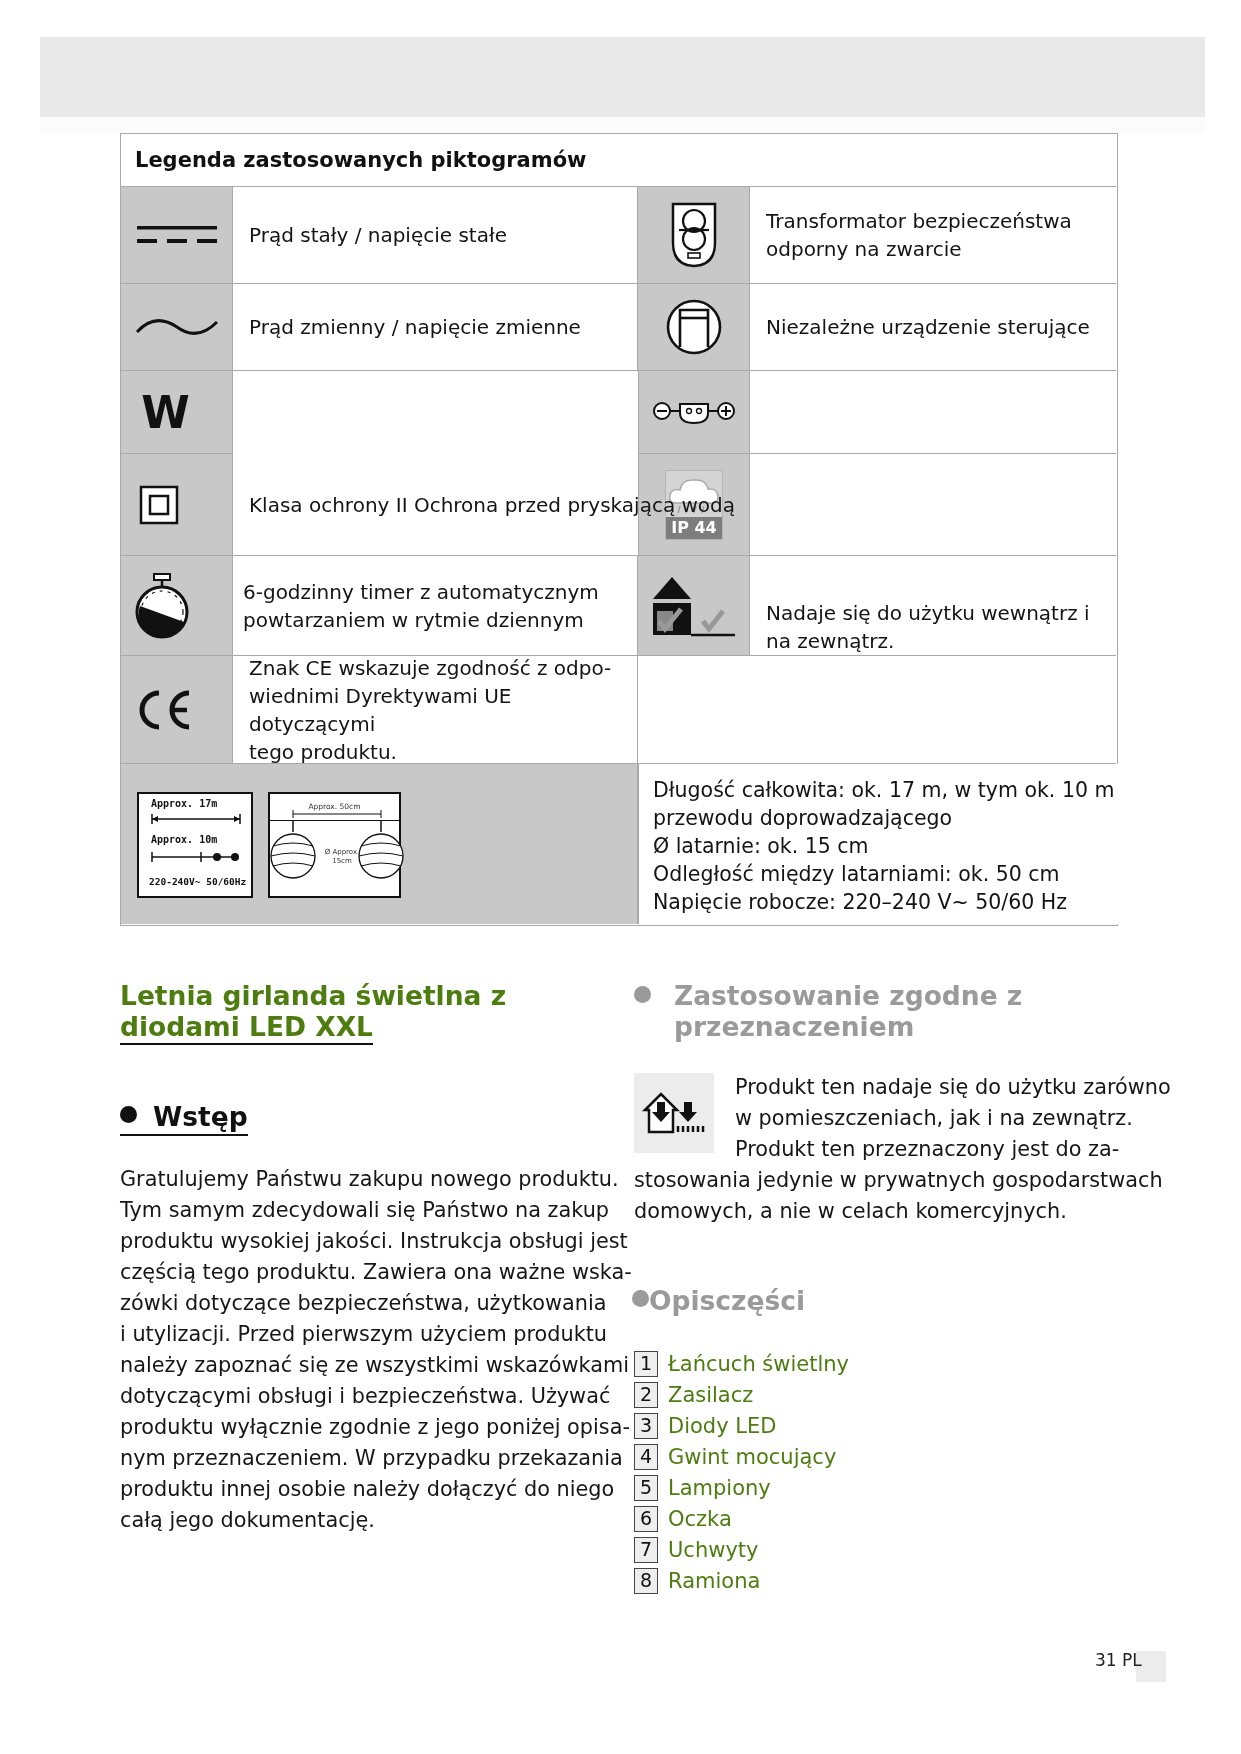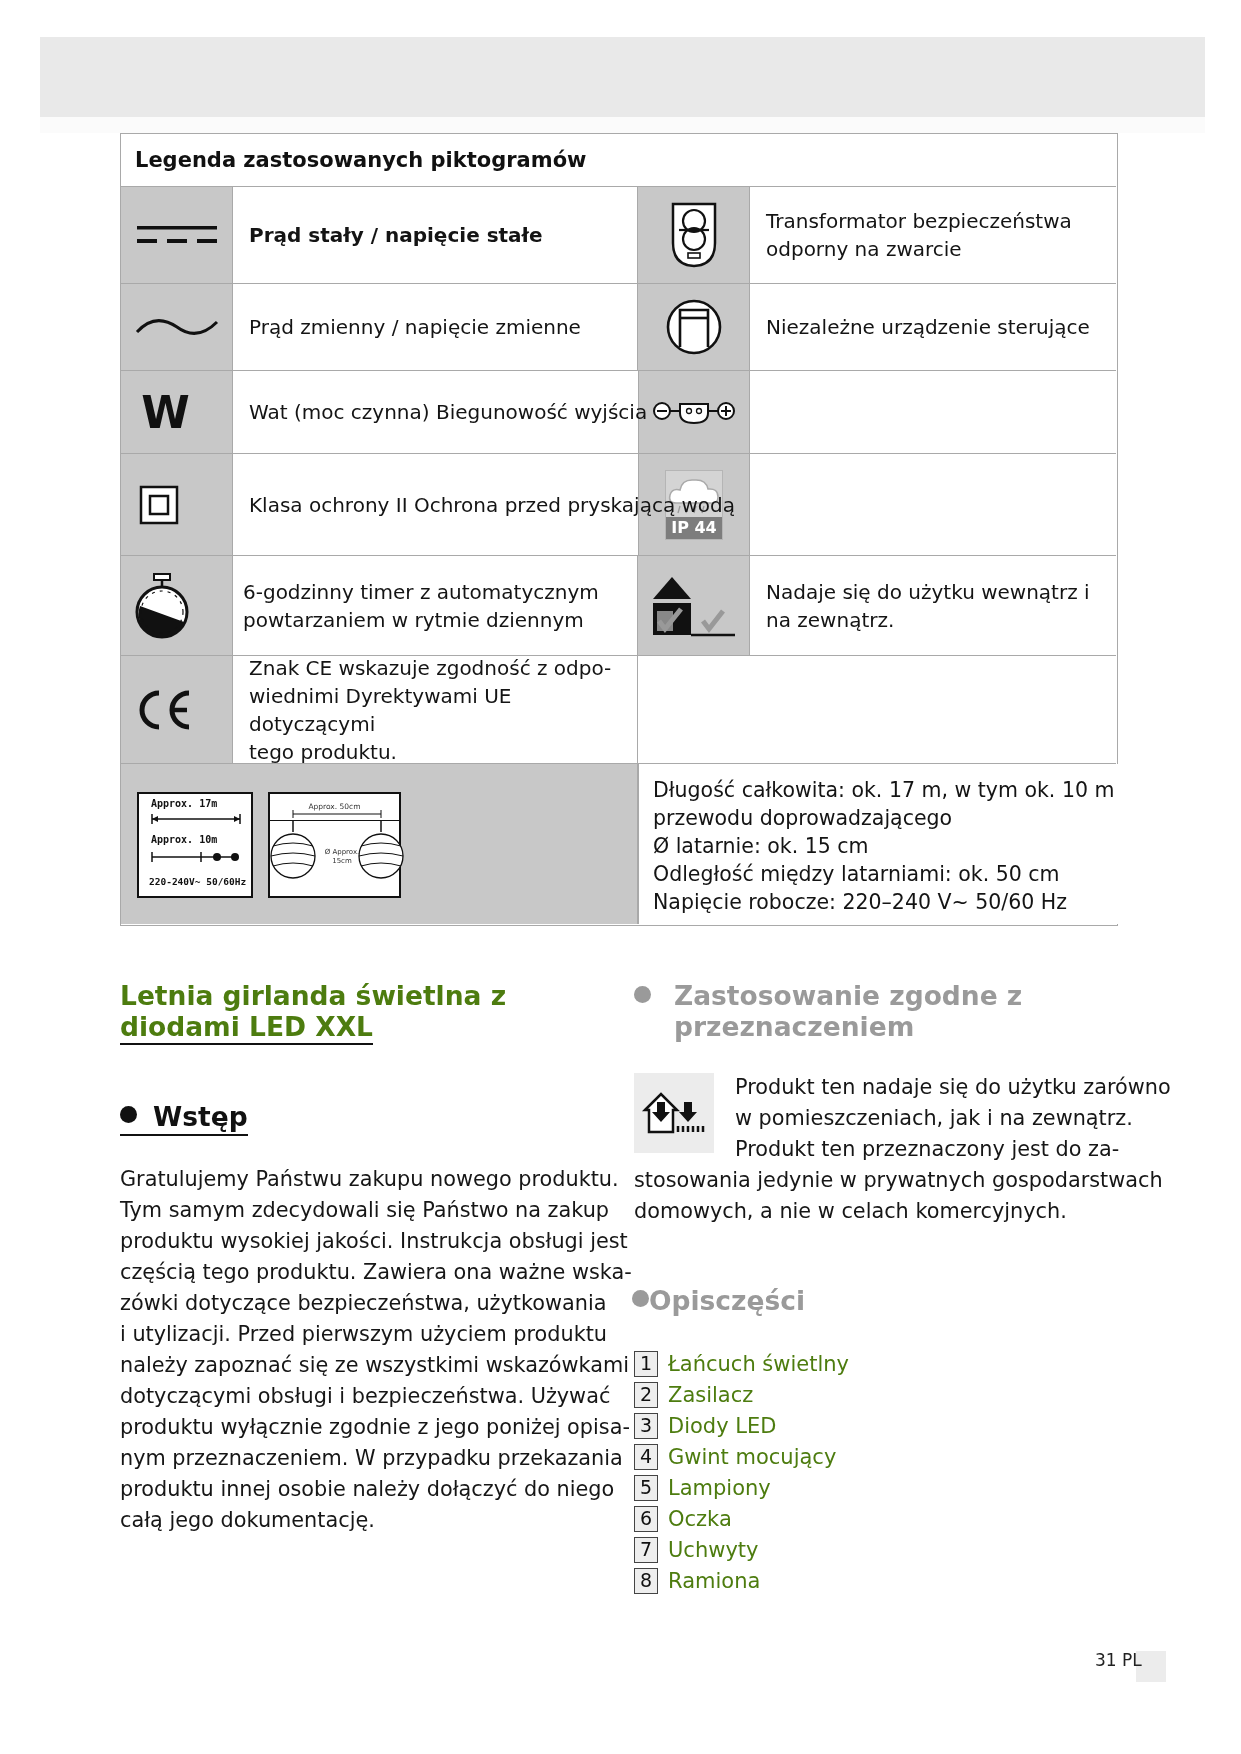--- a/index.html
+++ b/index.html
@@ -54,21 +54,21 @@
   <div class="legend-title">Legenda zastosowanych piktogramów</div>
 
   <div class="cell icon-cell" style="left:0;top:53px;width:112px;height:97px;">
     <svg width="84" height="24" viewBox="0 0 84 24">
         <rect x="2" y="3" width="80" height="3.5" fill="#111"></rect>
         <rect x="2" y="16" width="20" height="4" fill="#111"></rect>
         <rect x="32" y="16" width="20" height="4" fill="#111"></rect>
         <rect x="62" y="16" width="20" height="4" fill="#111"></rect>
       </svg>
   </div>
-  <div class="cell text-cell" style="left:112px;top:53px;width:405px;height:97px;font-weight:bold;">Prąd stały / napięcie stałe</div>
+  <div class="cell text-cell" style="left:112px;top:53px;width:405px;height:97px;">Prąd stały / napięcie stałe</div>
   <div class="cell icon-cell" style="left:517px;top:53px;width:112px;height:97px;">
     <svg width="50" height="68" viewBox="0 0 50 68">
         <path d="M4 3 H46 V42 Q46 64 25 65 Q4 64 4 42 Z" fill="#fff" stroke="#111" stroke-width="2.5"></path>
         <circle cx="25" cy="20" r="11" fill="none" stroke="#111" stroke-width="2.2"></circle>
         <circle cx="25" cy="38" r="11" fill="none" stroke="#111" stroke-width="2.2"></circle>
         <line x1="10" y1="29" x2="40" y2="29" stroke="#111" stroke-width="2.2"></line>
         <rect x="19" y="52" width="12" height="5" fill="none" stroke="#111" stroke-width="1.6"></rect>
       </svg>
   </div>
   <div class="cell text-cell no-right" style="left:629px;top:53px;width:366px;height:97px;flex-direction:column;align-items:flex-start;justify-content:center;">
@@ -87,21 +87,20 @@
         <circle cx="29" cy="29" r="26" fill="#fff" stroke="#111" stroke-width="2.6"></circle>
         <path d="M15 49 V12 H43 V49" fill="none" stroke="#111" stroke-width="2.6"></path>
         <line x1="15" y1="20" x2="43" y2="20" stroke="#111" stroke-width="2.6"></line>
       </svg>
   </div>
   <div class="cell text-cell no-right" style="left:629px;top:150px;width:366px;height:87px;">Niezależne urządzenie sterujące</div>
 
   <div class="cell icon-cell" style="left:0;top:237px;width:112px;height:83px;">
     <span style="font-family:'DejaVu Sans',sans-serif;font-weight:bold;font-size:44px;color:#111;margin-left:-22px;">W</span>
   </div>
-  <div class="cell text-cell overflow-text" style="left:112px;top:237px;width:405px;height:83px;border-right:none;">Wat (moc czynna) Biegunowość wyjścia</div>
   <div class="cell icon-cell" style="left:517px;top:237px;width:112px;height:83px;border-left:1.5px solid #a9a9a9;">
     <svg width="84" height="26" viewBox="0 0 84 26">
         <circle cx="10" cy="12" r="8" fill="#fff" stroke="#111" stroke-width="2"></circle>
         <line x1="5" y1="12" x2="15" y2="12" stroke="#111" stroke-width="2"></line>
         <line x1="18" y1="12" x2="28" y2="12" stroke="#111" stroke-width="2"></line>
         <path d="M28 5 H56 V14 Q56 24 42 24 Q28 24 28 14 Z" fill="#fff" stroke="#111" stroke-width="2"></path>
         <circle cx="37" cy="12" r="2.5" fill="none" stroke="#111" stroke-width="1.3"></circle>
         <circle cx="47" cy="12" r="2.5" fill="none" stroke="#111" stroke-width="1.3"></circle>
         <line x1="56" y1="12" x2="66" y2="12" stroke="#111" stroke-width="2"></line>
         <circle cx="74" cy="12" r="8" fill="#fff" stroke="#111" stroke-width="2"></circle>
@@ -150,21 +149,21 @@
   <div class="cell icon-cell" style="left:517px;top:422px;width:112px;height:100px;">
     <svg width="86" height="66" viewBox="0 0 86 66">
         <path d="M2 26 L21 4 L40 26 Z" fill="#111"></path>
         <rect x="2" y="30" width="38" height="32" fill="#111"></rect>
         <rect x="6" y="38" width="16" height="20" fill="#888"></rect>
         <path d="M8 48 L14 56 L30 36" fill="none" stroke="#999" stroke-width="5"></path>
         <path d="M52 48 L58 56 L72 38" fill="none" stroke="#999" stroke-width="5"></path>
         <line x1="40" y1="62" x2="84" y2="62" stroke="#111" stroke-width="2.5"></line>
       </svg>
   </div>
-  <div class="cell text-cell no-right" style="left:629px;top:422px;width:366px;height:100px;flex-direction:column;align-items:flex-start;justify-content:center;">
+  <div class="cell text-cell no-right" style="left:629px;top:422px;width:366px;height:100px;flex-direction:column;align-items:flex-start;justify-content:flex-end;">
     <div>Nadaje się do użytku wewnątrz i</div>
     <div>na zewnątrz.</div>
   </div>
 
   <div class="cell icon-cell" style="left:0;top:522px;width:112px;height:108px;">
     <svg width="60" height="44" viewBox="0 0 60 44" style="margin-left:-24px;">
         <path d="M24 5 A17 17 0 1 0 24 39" fill="none" stroke="#111" stroke-width="5"></path>
         <path d="M54 5 A17 17 0 1 0 54 39" fill="none" stroke="#111" stroke-width="5"></path>
         <line x1="38" y1="22" x2="52" y2="22" stroke="#111" stroke-width="4.5"></line>
       </svg>

